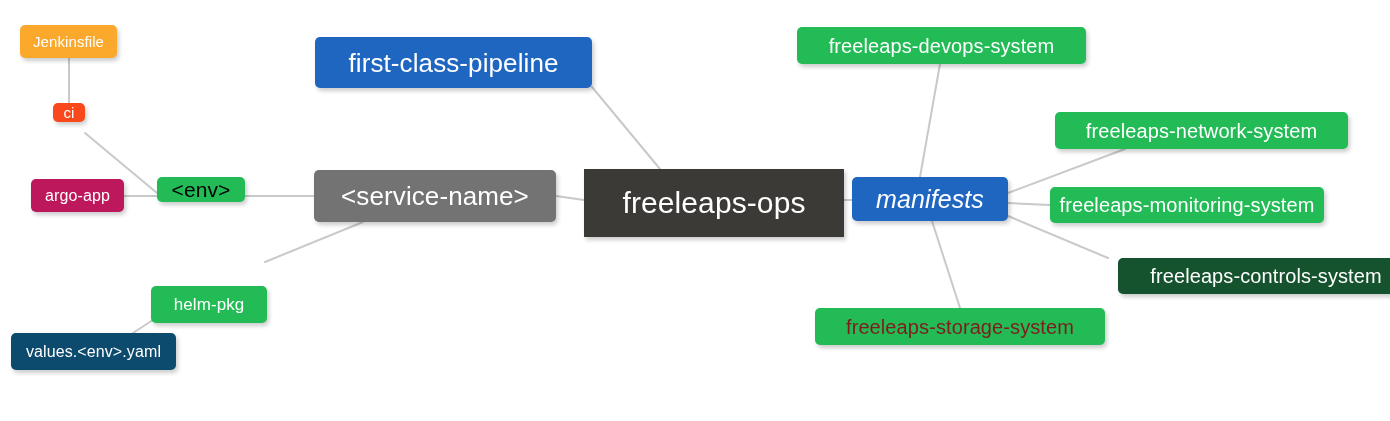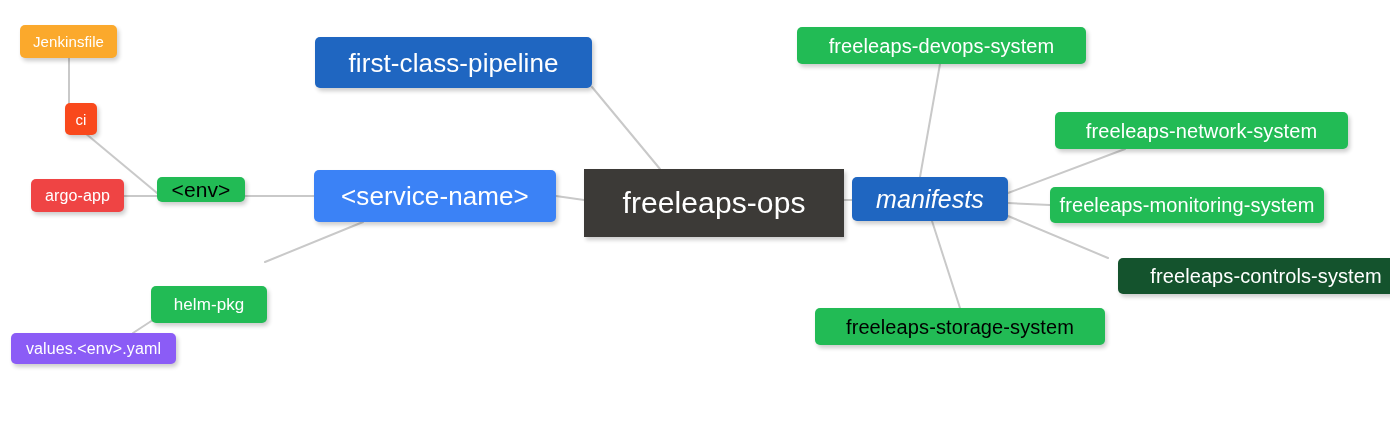--- a/index.html
+++ b/index.html
@@ -61,27 +61,27 @@
       <path d="M 844,200 L 852,200" stroke="#c9c9c9" stroke-width="2" fill="none" stroke-linecap="round"></path>
       <path d="M 920,177 L 940,64" stroke="#c9c9c9" stroke-width="2" fill="none" stroke-linecap="round"></path>
       <path d="M 1008,193 L 1125,149" stroke="#c9c9c9" stroke-width="2" fill="none" stroke-linecap="round"></path>
       <path d="M 1008,203 L 1050,205" stroke="#c9c9c9" stroke-width="2" fill="none" stroke-linecap="round"></path>
       <path d="M 1008,216 L 1108,258" stroke="#c9c9c9" stroke-width="2" fill="none" stroke-linecap="round"></path>
       <path d="M 932,221 L 960,308" stroke="#c9c9c9" stroke-width="2" fill="none" stroke-linecap="round"></path>
     </svg>
   <div id="node-layer">
       <div class="node root" style="left: 584px; top: 169px; width: 260px; height: 68px; background: rgb(60, 58, 55); color: rgb(255, 255, 255); font-size: 30px;">freeleaps-ops</div>
       <div class="node" style="left: 315px; top: 37px; width: 277px; height: 51px; background: rgb(31, 102, 193); color: #ffffff; font-size: 26px;">first-class-pipeline</div>
-      <div class="node" style="left: 314px; top: 170px; width: 242px; height: 52px; background: #3b82f6; color: rgb(255, 255, 255); font-size: 26px;">&lt;service-name&gt;</div>
+      <div class="node" style="left: 314px; top: 170px; width: 242px; height: 52px; background: #737373; color: rgb(255, 255, 255); font-size: 26px;">&lt;service-name&gt;</div>
       <div class="node" style="left: 852px; top: 177px; width: 156px; height: 44px; background: rgb(31, 102, 193); color: rgb(255, 255, 255); font-size: 25px; font-style: italic;">manifests</div>
       <div class="node" style="left: 157px; top: 177px; width: 88px; height: 25px; background: rgb(34, 187, 85); color: #000000; font-size: 21px;">&lt;env&gt;</div>
       <div class="node" style="left: 151px; top: 258px; width: 116px; height: 37px; background: rgb(34, 187, 85); color: rgb(255, 255, 255); font-size: 17px; margin-top: 28px;">helm-pkg</div>
       <div class="node" style="left: 797px; top: 27px; width: 289px; height: 37px; background: rgb(34, 187, 85); color: rgb(255, 255, 255); font-size: 20px; text-align: center;">freeleaps-devops-system</div>
       <div class="node" style="left: 1055px; top: 112px; width: 293px; height: 37px; background: rgb(34, 187, 85); color: rgb(255, 255, 255); font-size: 20px;">freeleaps-network-system</div>
       <div class="node" style="left: 1050px; top: 187px; width: 274px; height: 36px; background: rgb(34, 187, 85); color: rgb(255, 255, 255); font-size: 20px;">freeleaps-monitoring-system</div>
       <div class="node" style="left: 1118px; top: 258px; width: 296px; height: 36px; background: #14532d; color: rgb(255, 255, 255); font-size: 20px;">freeleaps-controls-system</div>
-      <div class="node" style="left: 815px; top: 308px; width: 290px; height: 37px; background: rgb(34, 187, 85); color: #000000; font-size: 20px;">freeleaps-storage-system</div>
+      <div class="node" style="left: 815px; top: 308px; width: 290px; height: 37px; background: rgb(34, 187, 85); color: #7f1d1d; font-size: 20px;">freeleaps-storage-system</div>
       <div class="node" style="left: 20px; top: 25px; width: 97px; height: 33px; background: rgb(251, 169, 44); color: rgb(255, 255, 255); font-size: 15px;">Jenkinsfile</div>
-      <div class="node" style="left: 53px; top: 103px; width: 32px; height: 32px; background: rgb(249, 73, 28); color: rgb(255, 255, 255); font-size: 15px; margin-left: 12px;">ci</div>
-      <div class="node" style="left: 31px; top: 179px; width: 93px; height: 33px; background: #ef4444; color: rgb(255, 255, 255); font-size: 16px;">argo-app</div>
-      <div class="node" style="left: 11px; top: 333px; width: 165px; height: 31px; background: #8b5cf6; color: rgb(255, 255, 255); font-size: 16px;">values.&lt;env&gt;.yaml</div>
+      <div class="node" style="left: 53px; top: 103px; width: 32px; height: 19px; background: rgb(249, 73, 28); color: rgb(255, 255, 255); font-size: 15px;">ci</div>
+      <div class="node" style="left: 31px; top: 179px; width: 93px; height: 33px; background: #be185d; color: rgb(255, 255, 255); font-size: 16px;">argo-app</div>
+      <div class="node" style="left: 11px; top: 333px; width: 165px; height: 37px; background: #0c4a6e; color: rgb(255, 255, 255); font-size: 16px;">values.&lt;env&gt;.yaml</div>
     </div>
 </div>
 
 </body></html>

